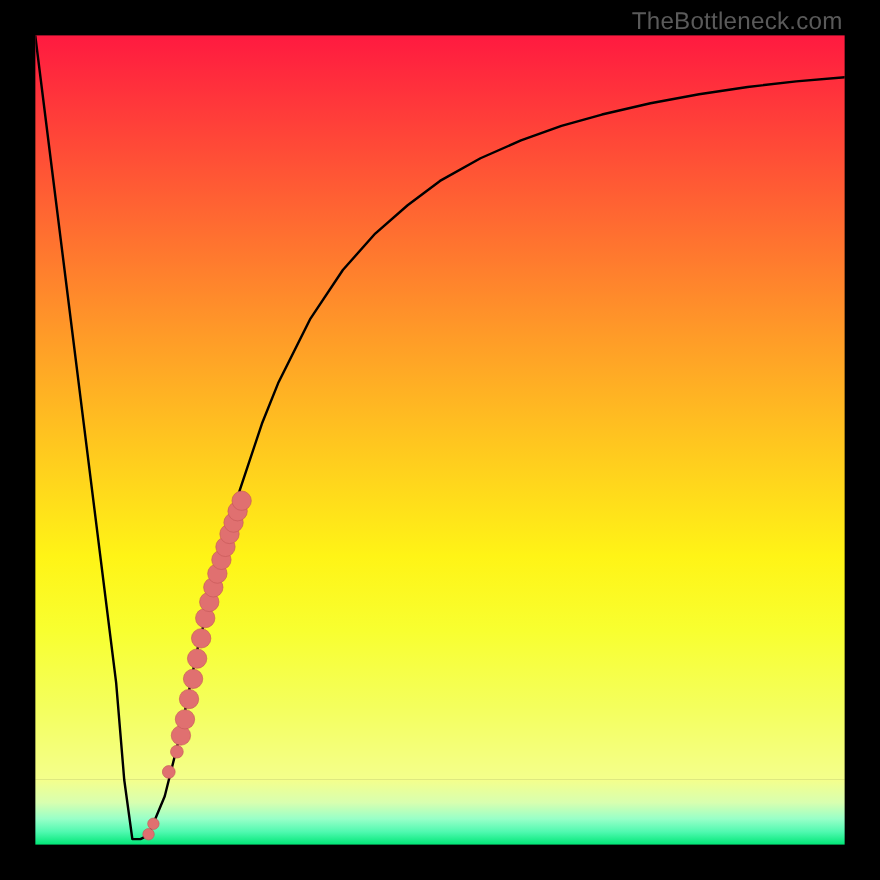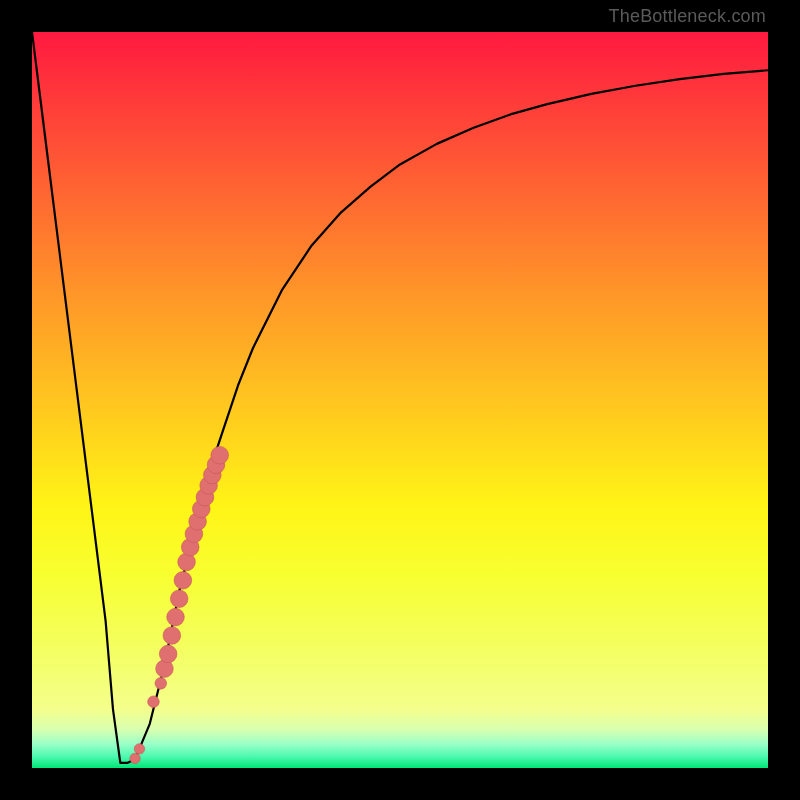--- a/index.html
+++ b/index.html
@@ -75,21 +75,21 @@
     left: 0;
     top: 0;
     width: 100%;
     height: 100%;
   }
   .watermark {
     position: absolute;
     top: 6px;
     right: 34px;
     color: #5a5a5a;
-    font-size: 18px;
+    font-size: 22px;
     font-weight: 500;
     letter-spacing: 0.2px;
     user-select: none;
   }
 </style>
 </head>
 <body>
 
 <div class="watermark">TheBottleneck.com</div>
 

